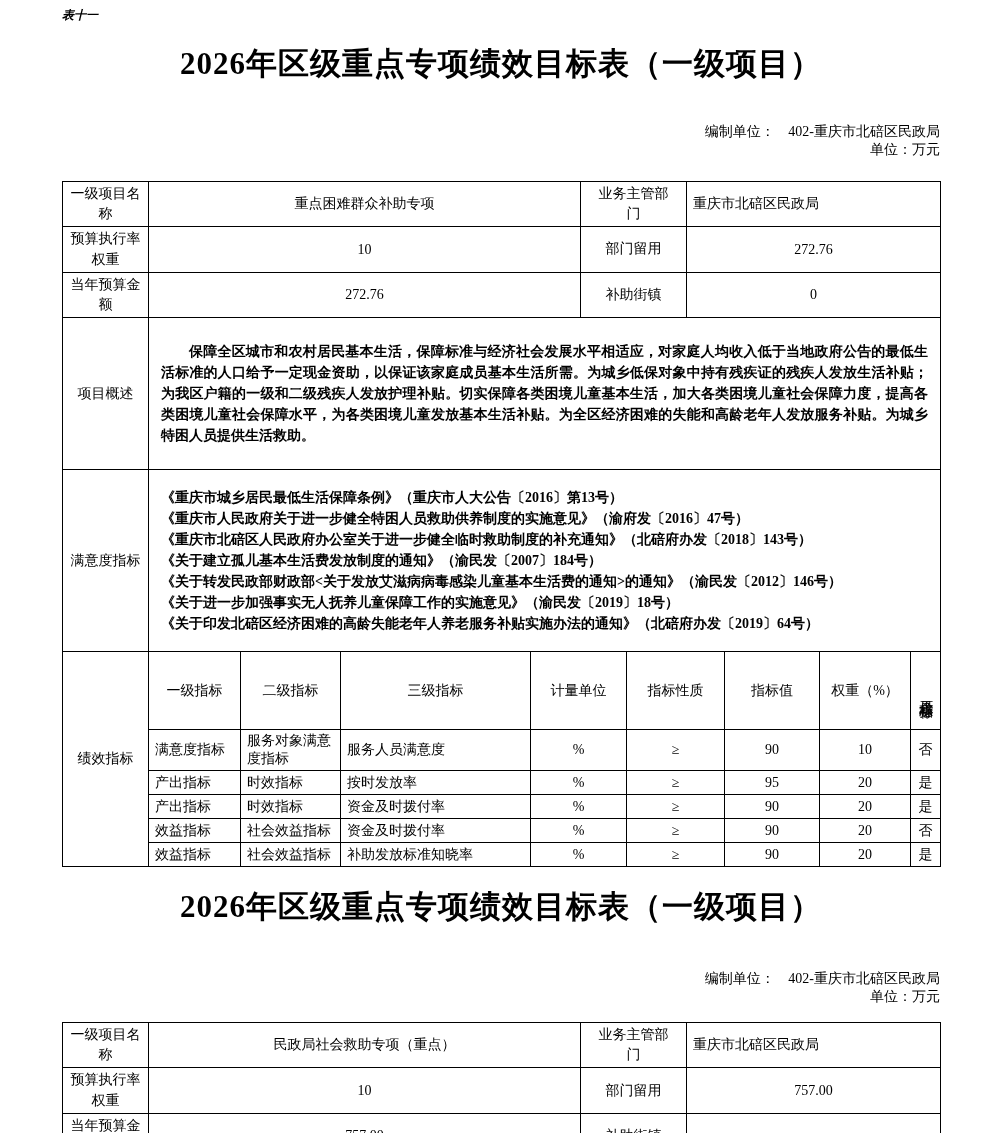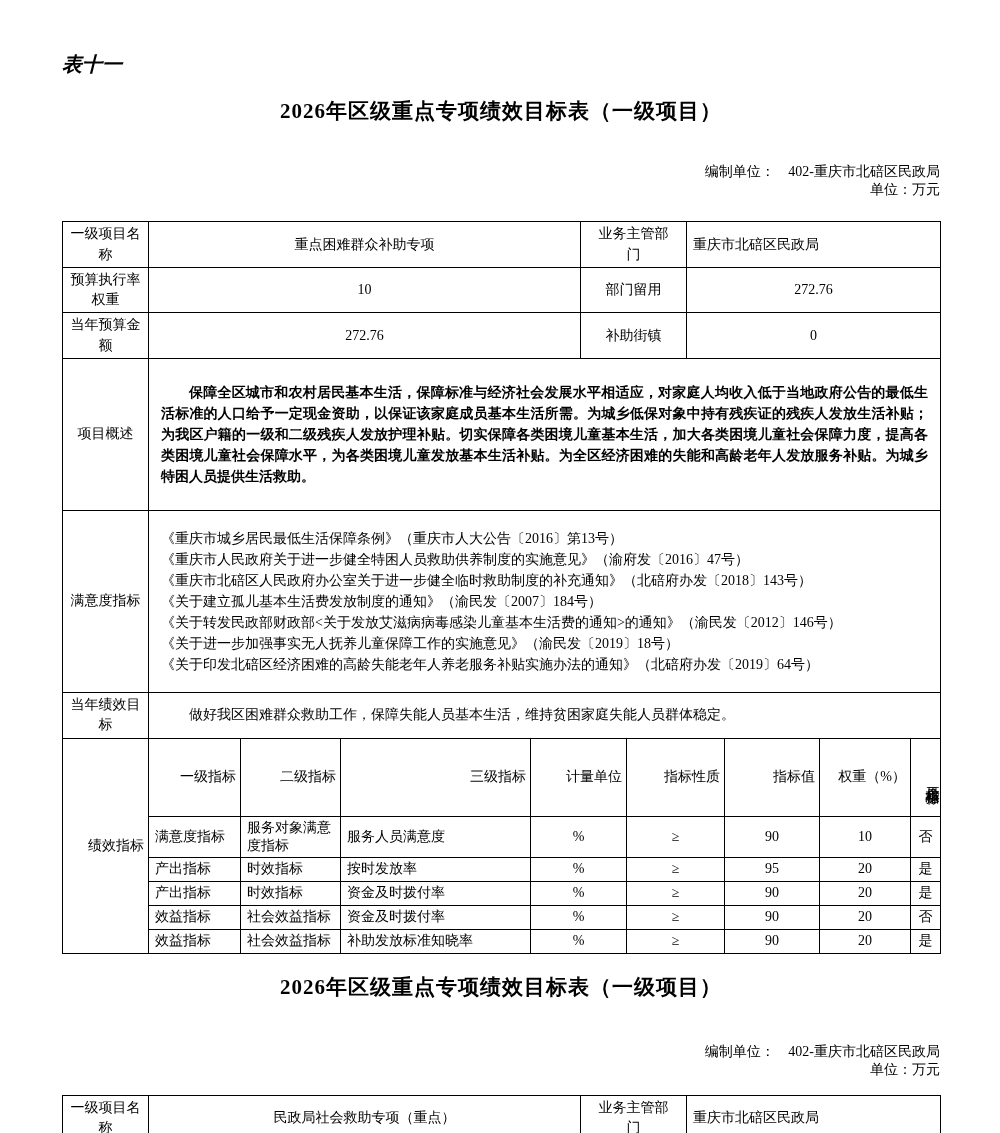--- a/index.html
+++ b/index.html
@@ -7,30 +7,29 @@
     position:relative;
     width:1000px;
     min-height:1133px;
     box-sizing:border-box;
     padding:8px 60px 4px 62px;
     background:#ffffff;
     color:#000000;
     font-family:"Liberation Serif","DejaVu Serif",serif;
   }
   .corner-label {
-    font-size:20px;
+    font-size:12px;
     font-weight:bold;
     font-style:italic;
     line-height:1.2;
-    margin-top:44px;
   }
   .doc-title {
     margin:22px 0 0 0;
     text-align:center;
-    font-size:21px;
+    font-size:31px;
     font-weight:bold;
     letter-spacing:1px;
     line-height:1.3;
   }
   .meta-row {
     display:flex;
     justify-content:space-between;
     align-items:flex-end;
     width:878px;
     font-size:14px;
@@ -78,30 +77,30 @@
     line-height:21px;
     text-indent:2em;
     text-align:justify;
     vertical-align:middle;
     font-weight:bold;
   }
   .basis-cell {
     padding:6px 12px;
     vertical-align:middle;
   }
-  .basis-cell div { line-height:21px; }
+  .basis-cell div { line-height:21px;font-weight:bold; }
   .goal-cell {
     padding:4px 12px;
     vertical-align:middle;
     text-indent:2em;
   }
 
   .ind-table { margin-top:-1px; }
   .ind-table td { height:24px; }
-  .ind-hdr td { height:78px; text-align:right; vertical-align:middle; }
+  .ind-hdr td { height:78px; text-align:center; vertical-align:middle; }
   .ind-sec-lbl { text-align:center; vertical-align:middle;margin-left:20px; }
   .vert-text {
     writing-mode:vertical-rl;
     text-orientation:upright;
     display:inline-block;
     line-height:1.05;
     letter-spacing:1px;
   }
 </style>
 </head>
@@ -156,24 +155,20 @@
         <td class="lbl">满意度指标</td>
         <td class="basis-cell" colspan="3">
           <div>《重庆市城乡居民最低生活保障条例》（重庆市人大公告〔2016〕第13号）</div>
           <div>《重庆市人民政府关于进一步健全特困人员救助供养制度的实施意见》（渝府发〔2016〕47号）</div>
           <div>《重庆市北碚区人民政府办公室关于进一步健全临时救助制度的补充通知》（北碚府办发〔2018〕143号）</div>
           <div>《关于建立孤儿基本生活费发放制度的通知》（渝民发〔2007〕184号）</div>
           <div>《关于转发民政部财政部&lt;关于发放艾滋病病毒感染儿童基本生活费的通知&gt;的通知》（渝民发〔2012〕146号）</div>
           <div>《关于进一步加强事实无人抚养儿童保障工作的实施意见》（渝民发〔2019〕18号）</div>
           <div>《关于印发北碚区经济困难的高龄失能老年人养老服务补贴实施办法的通知》（北碚府办发〔2019〕64号）</div>
         </td>
-      </tr>
-      <tr class="row-go">
-        <td class="lbl">当年绩效目标</td>
-        <td class="goal-cell" colspan="3">做好我区困难群众救助工作，保障失能人员基本生活，维持贫困家庭失能人员群体稳定。</td>
       </tr>
     </tbody>
       </table>
 
     <table class="ind-table">
       <colgroup>
         <col style="width:86px">
           <col style="width:92px">
           <col style="width:100px">
           <col style="width:190px">

